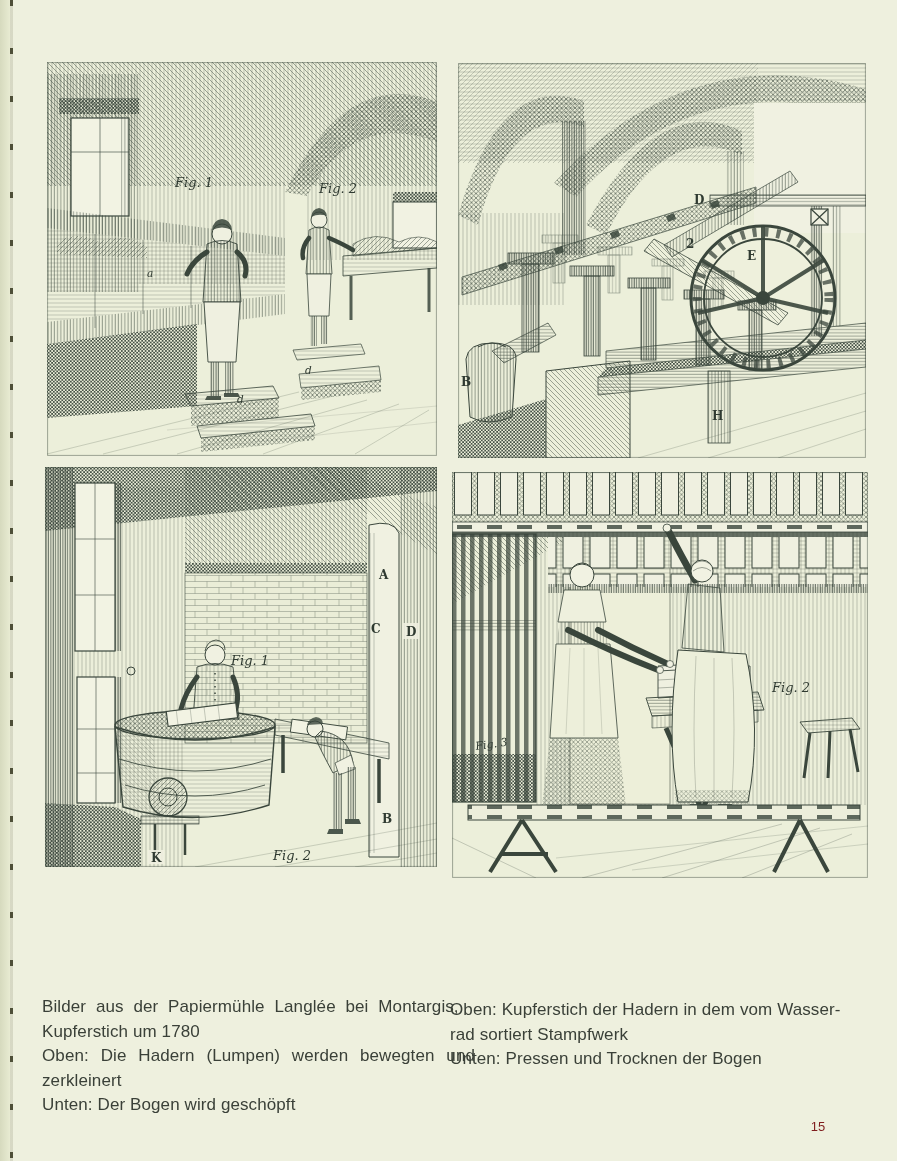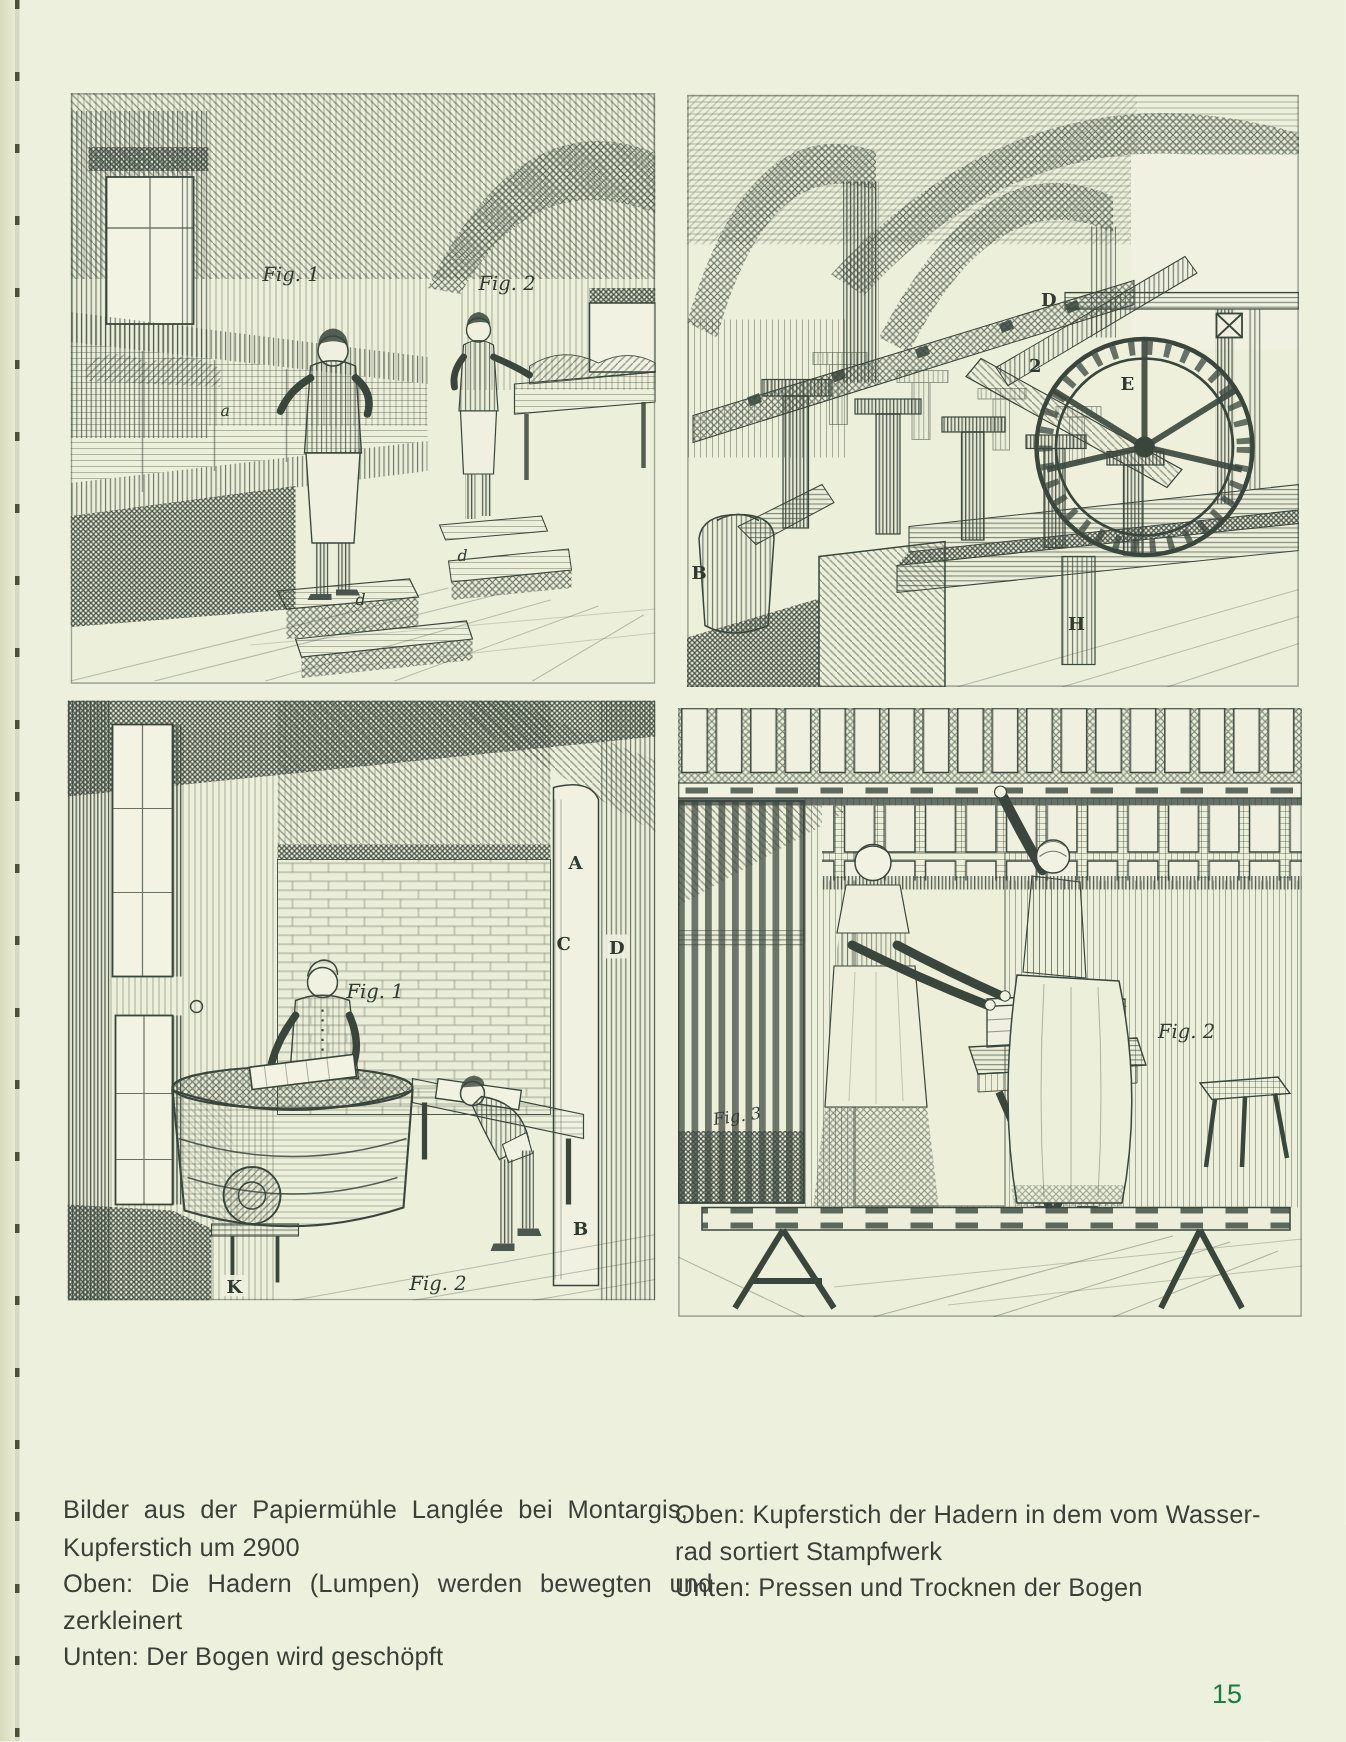--- a/index.html
+++ b/index.html
@@ -27,21 +27,21 @@
     position:absolute; color:#3a4038; font-size:17px; line-height:24.5px;
     letter-spacing:0.1px;
   }
   .caption .cap-line{white-space:nowrap;}
   .caption-left{left:42px; top:995px; width:410px;}
   .caption-right{left:450px; top:998px; width:430px;}
   .ws-a{word-spacing:5px;}
   .ws-b{word-spacing:7px;}
   .page-number{
     position:absolute; left:796px; top:1119px; width:44px;
-    color:#15803d; font-size:18px; text-align:center;
+    color:#7f1d1d; font-size:13px; text-align:center;
   }
   .flbl{font-family:"DejaVu Serif", serif; font-style:italic; font-size:13px; fill:#2f3a31;}
   .flbl-sm{font-family:"DejaVu Serif", serif; font-style:italic; font-size:11px; fill:#2f3a31;}
   .plbl{font-family:"DejaVu Serif", serif; font-size:12px; font-weight:bold; fill:#2f3a31;}
   .plbl-i{font-family:"DejaVu Serif", serif; font-style:italic; font-size:10.5px; fill:#2f3a31;}
 </style>
 </head>
 <body>
 
 <svg width="0" height="0" style="position:absolute" aria-hidden="true">
@@ -411,21 +411,21 @@
         <path d="M104,386 L416,354 M180,398 L416,372" stroke="#3a463c" stroke-width="0.6" opacity="0.3" fill="none"></path>
       </g>
       <text class="flbl-sm" x="24" y="278" transform="rotate(-8 24 278)">Fig. 3</text>
       <text class="flbl" x="320" y="220" font-size="15">Fig. 2</text>
       <rect x="0.6" y="0.6" width="414.8" height="404.8" fill="none" stroke="#3a463c" stroke-opacity="0.45"></rect>
     </svg>
   </figure>
 
   <div class="caption caption-left">
     <div class="cap-line ws-a">Bilder aus der Papiermühle Langlée bei Montargis,</div>
-    <div class="cap-line">Kupferstich um 2900</div>
+    <div class="cap-line">Kupferstich um 1780</div>
     <div class="cap-line ws-b">Oben: Die Hadern (Lumpen) werden bewegten und</div>
     <div class="cap-line">zerkleinert</div>
     <div class="cap-line">Unten: Der Bogen wird geschöpft</div>
   </div>
   <div class="caption caption-right">
     <div class="cap-line">Oben: Kupferstich der Hadern in dem vom Wasser-</div>
     <div class="cap-line">rad sortiert Stampfwerk</div>
     <div class="cap-line">Unten: Pressen und Trocknen der Bogen</div>
   </div>
 

